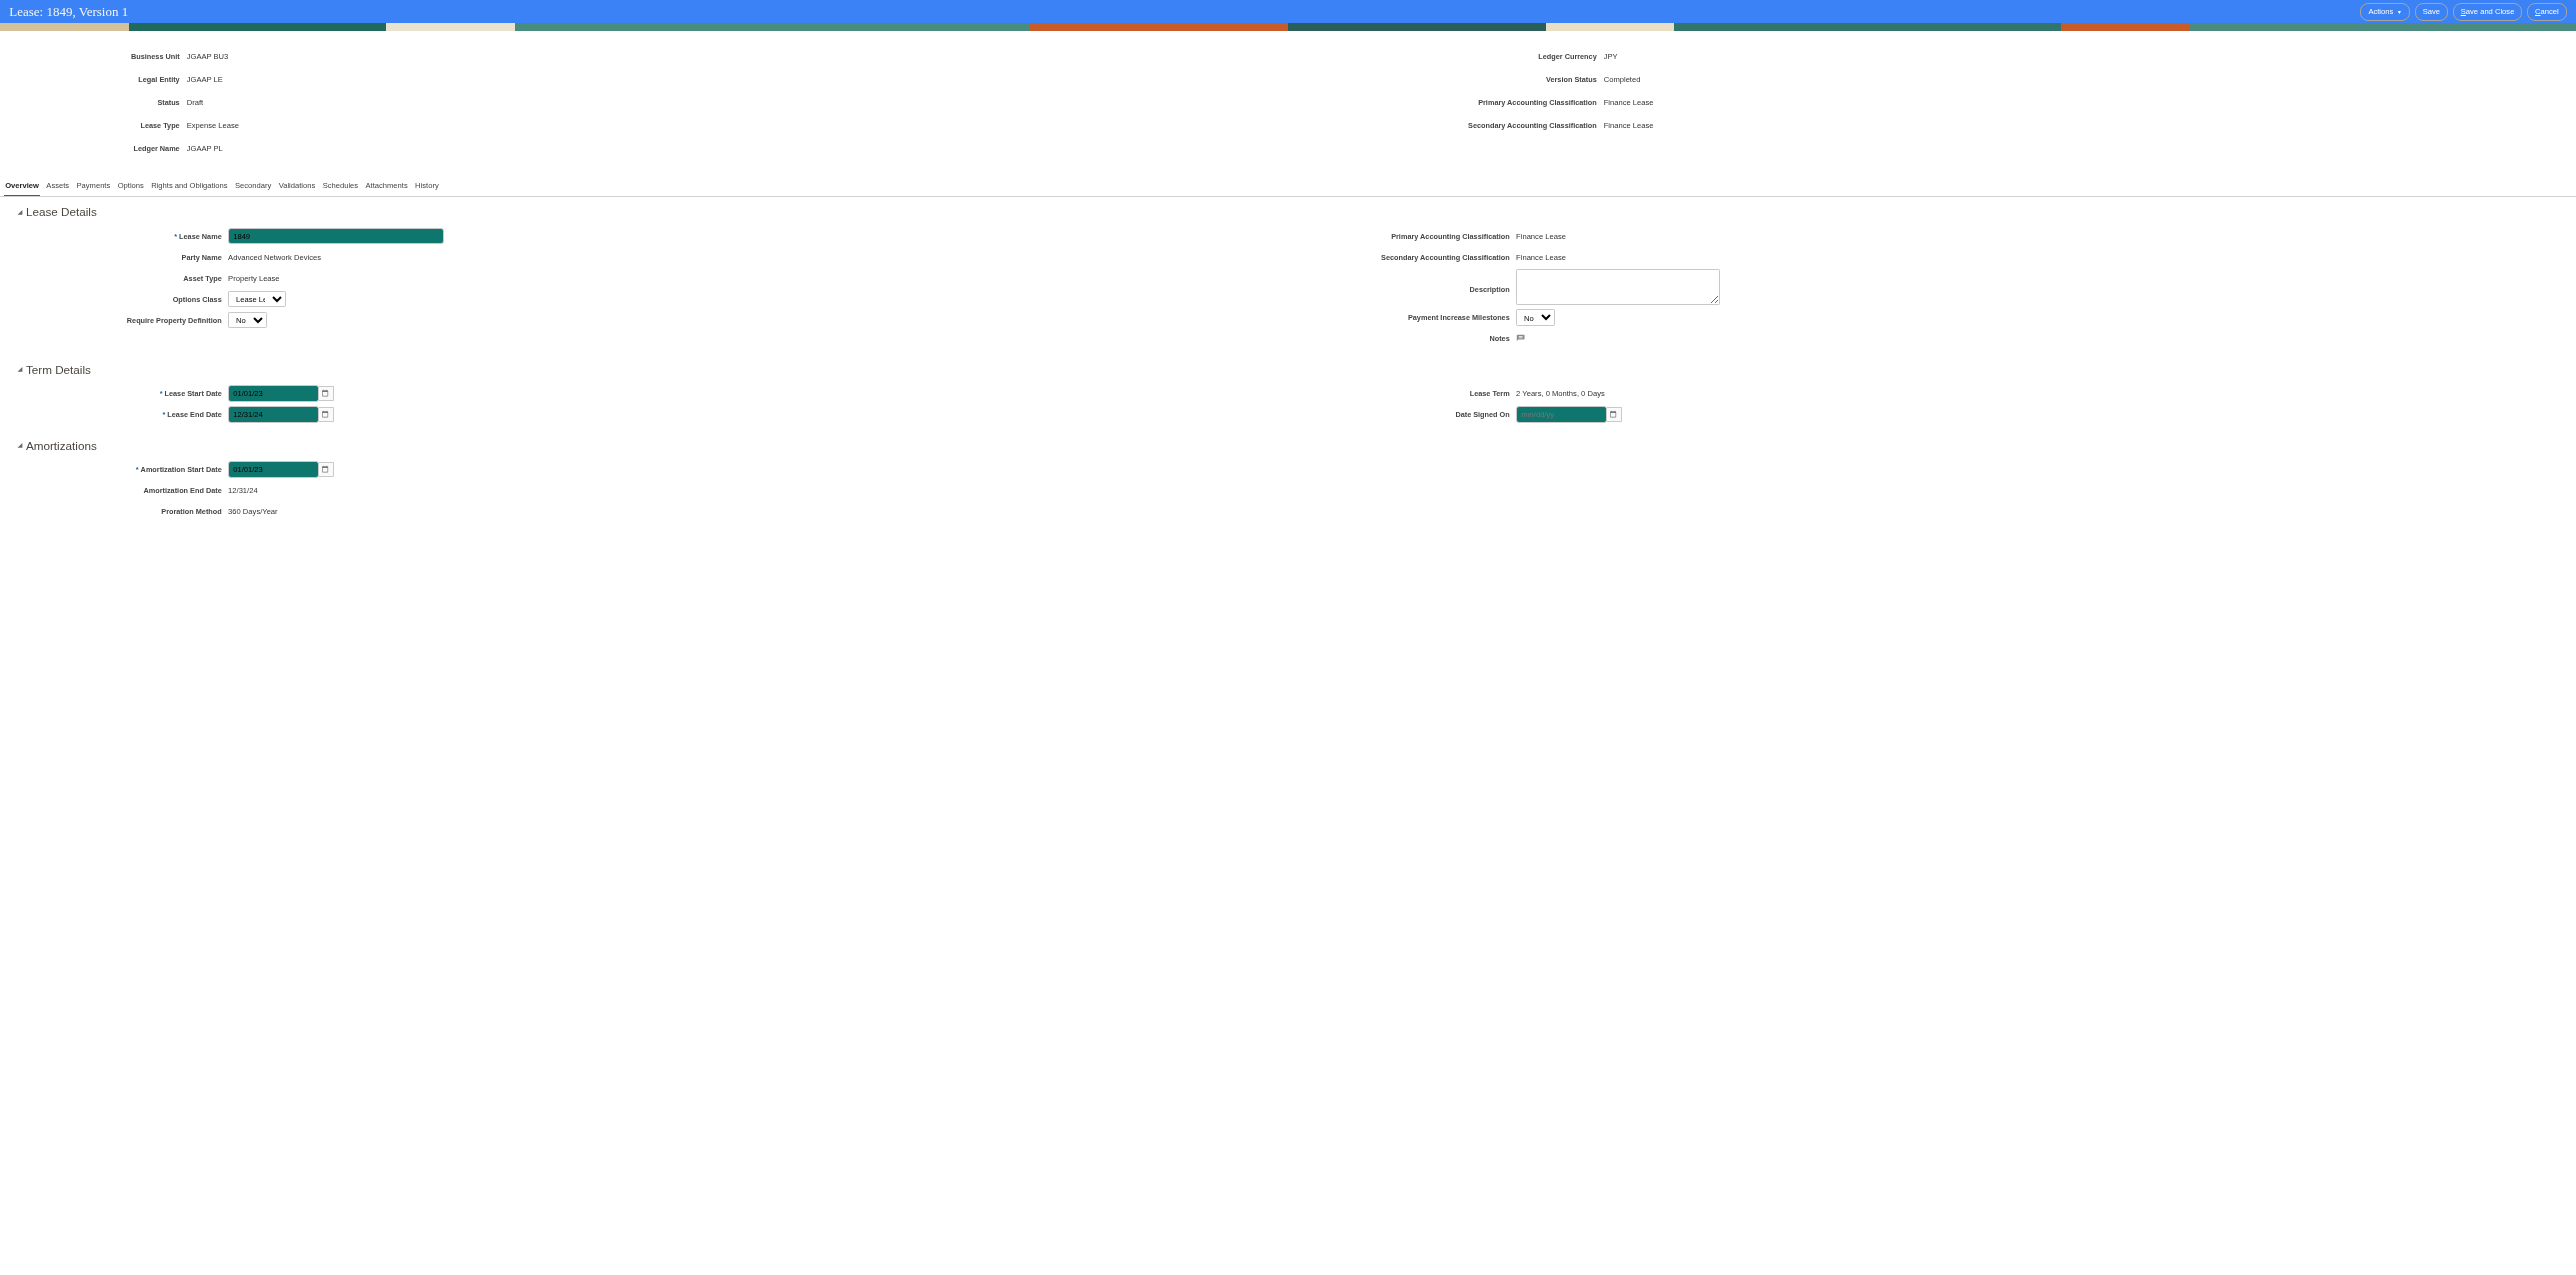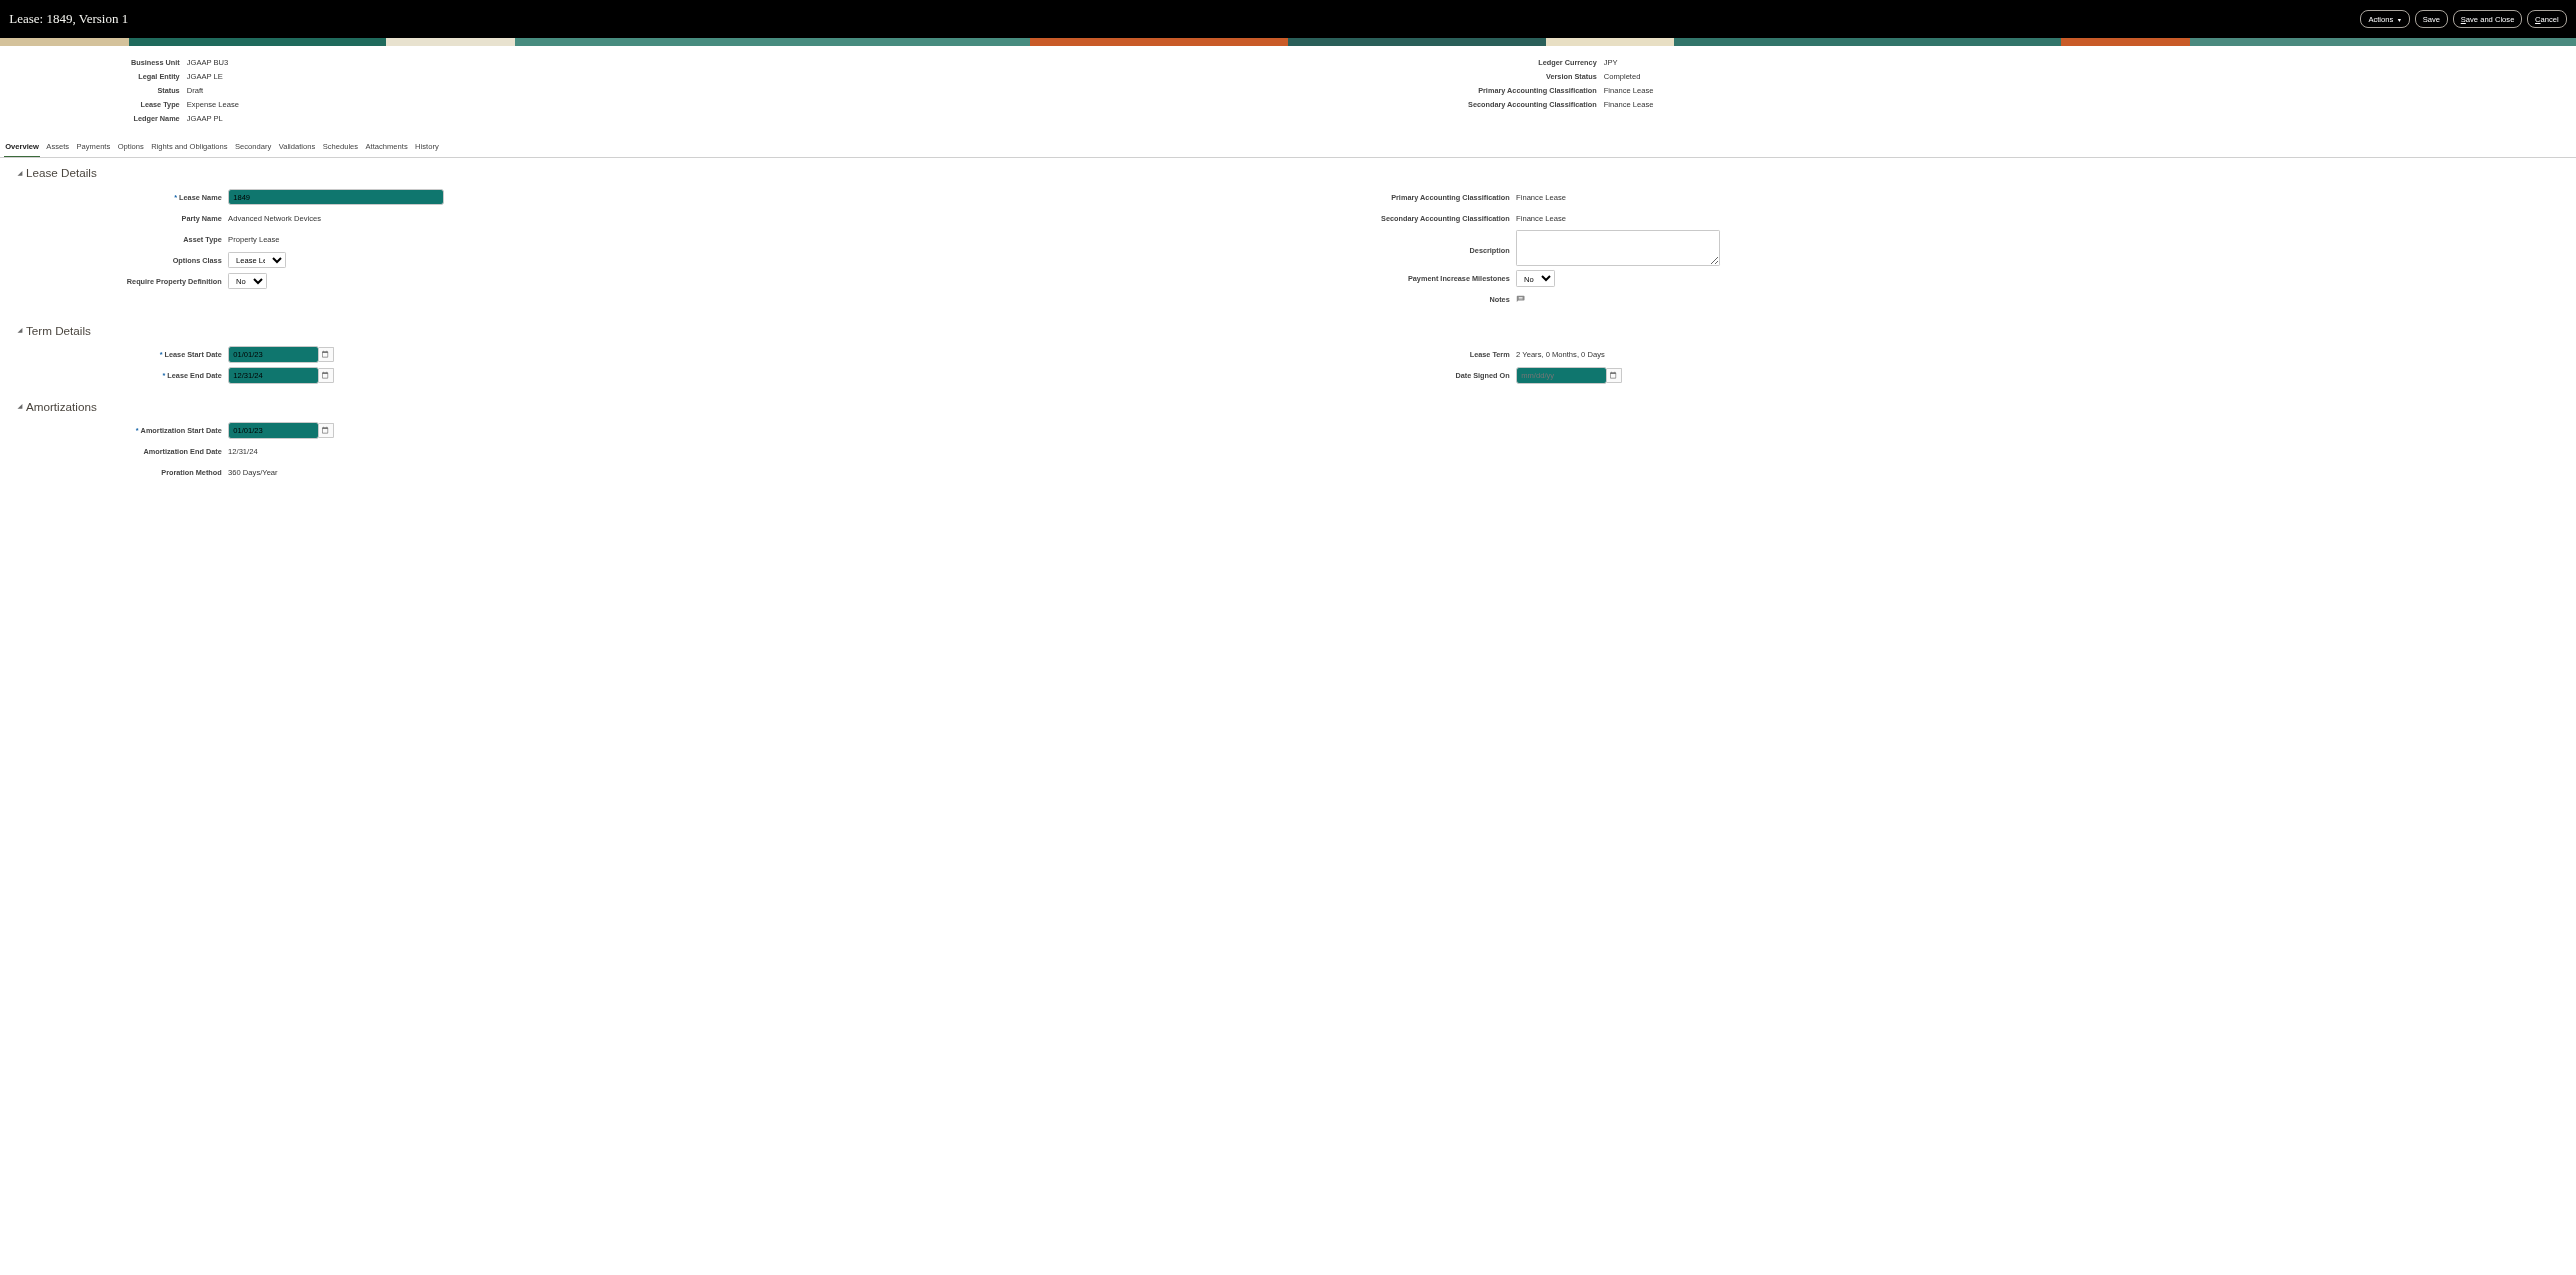--- a/index.html
+++ b/index.html
@@ -1,25 +1,25 @@
 <!DOCTYPE html>
 <html style="font-size:9.3px"><head>
 <meta charset="utf-8">
 <style>
   * { box-sizing: border-box; margin: 0; padding: 0; }
   body { font-family: Arial, Helvetica, sans-serif; font-size: 7.6px; color: #333; background: #fff; }
   
   .header-bar {
-    background: #000000;
+    background: #3b82f6;
     color: #fff;
     padding: 5.8px 9.3px;
     display: flex;
     justify-content: space-between;
     align-items: center;
-    height: 38px;
+    height: 23px;
   }
   .header-title { font-size: 13px; font-weight: 400; font-family: Georgia, serif; color: #f5f5f0; }
   .header-buttons { display: flex; gap: 4.7px; }
   .hbtn {
     background: transparent;
     color: #fff;
     border: 0.6px solid #a9a49c;
     border-radius: 8px;
     padding: 3.5px 7px;
     font-size: 7.6px;
@@ -45,21 +45,21 @@
       #c95b28 80%, #c95b28 85%,
       #4b8a7f 85%, #4b8a7f 100%);
   }
 
   .summary-block {
     padding: 7px 11.7px 3.5px 11.7px;
     display: flex;
     gap: 23.4px;
   }
   .summary-col { flex: 1; }
-  .summary-row { display: flex; margin: 5px 0; align-items: center; }
+  .summary-row { display: flex; margin: 14px 0; align-items: center; }
   .summary-label { width: 175px; text-align: right; padding-right: 7px; color: #444; font-weight: 600; font-size: 7.3px;}
   .summary-label.right { width: 304px; }
   .summary-value { color: #333; }
 
   .tabs {
     border-bottom: 0.6px solid #d0d0d0;
     padding: 0 4px;
     display: flex;
     gap: 5px;
     margin-top: 4.7px;

